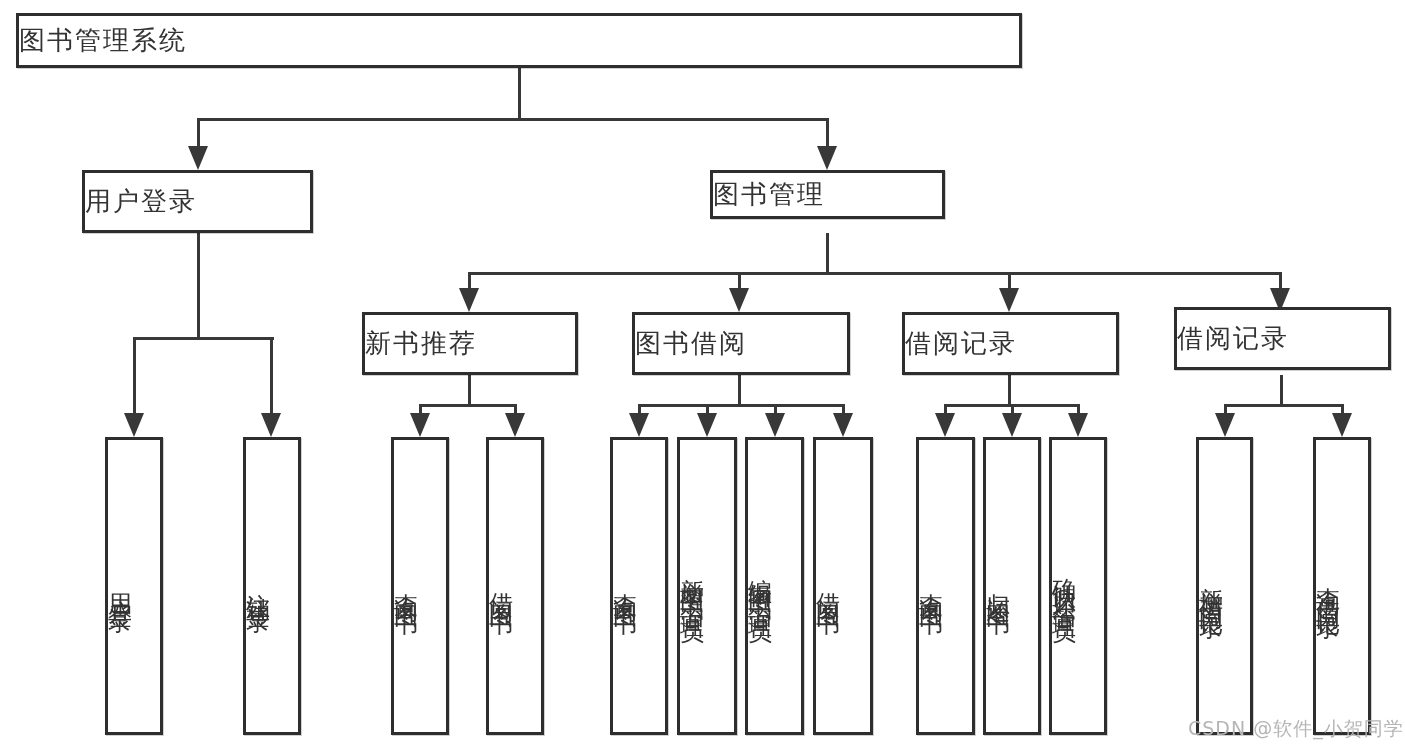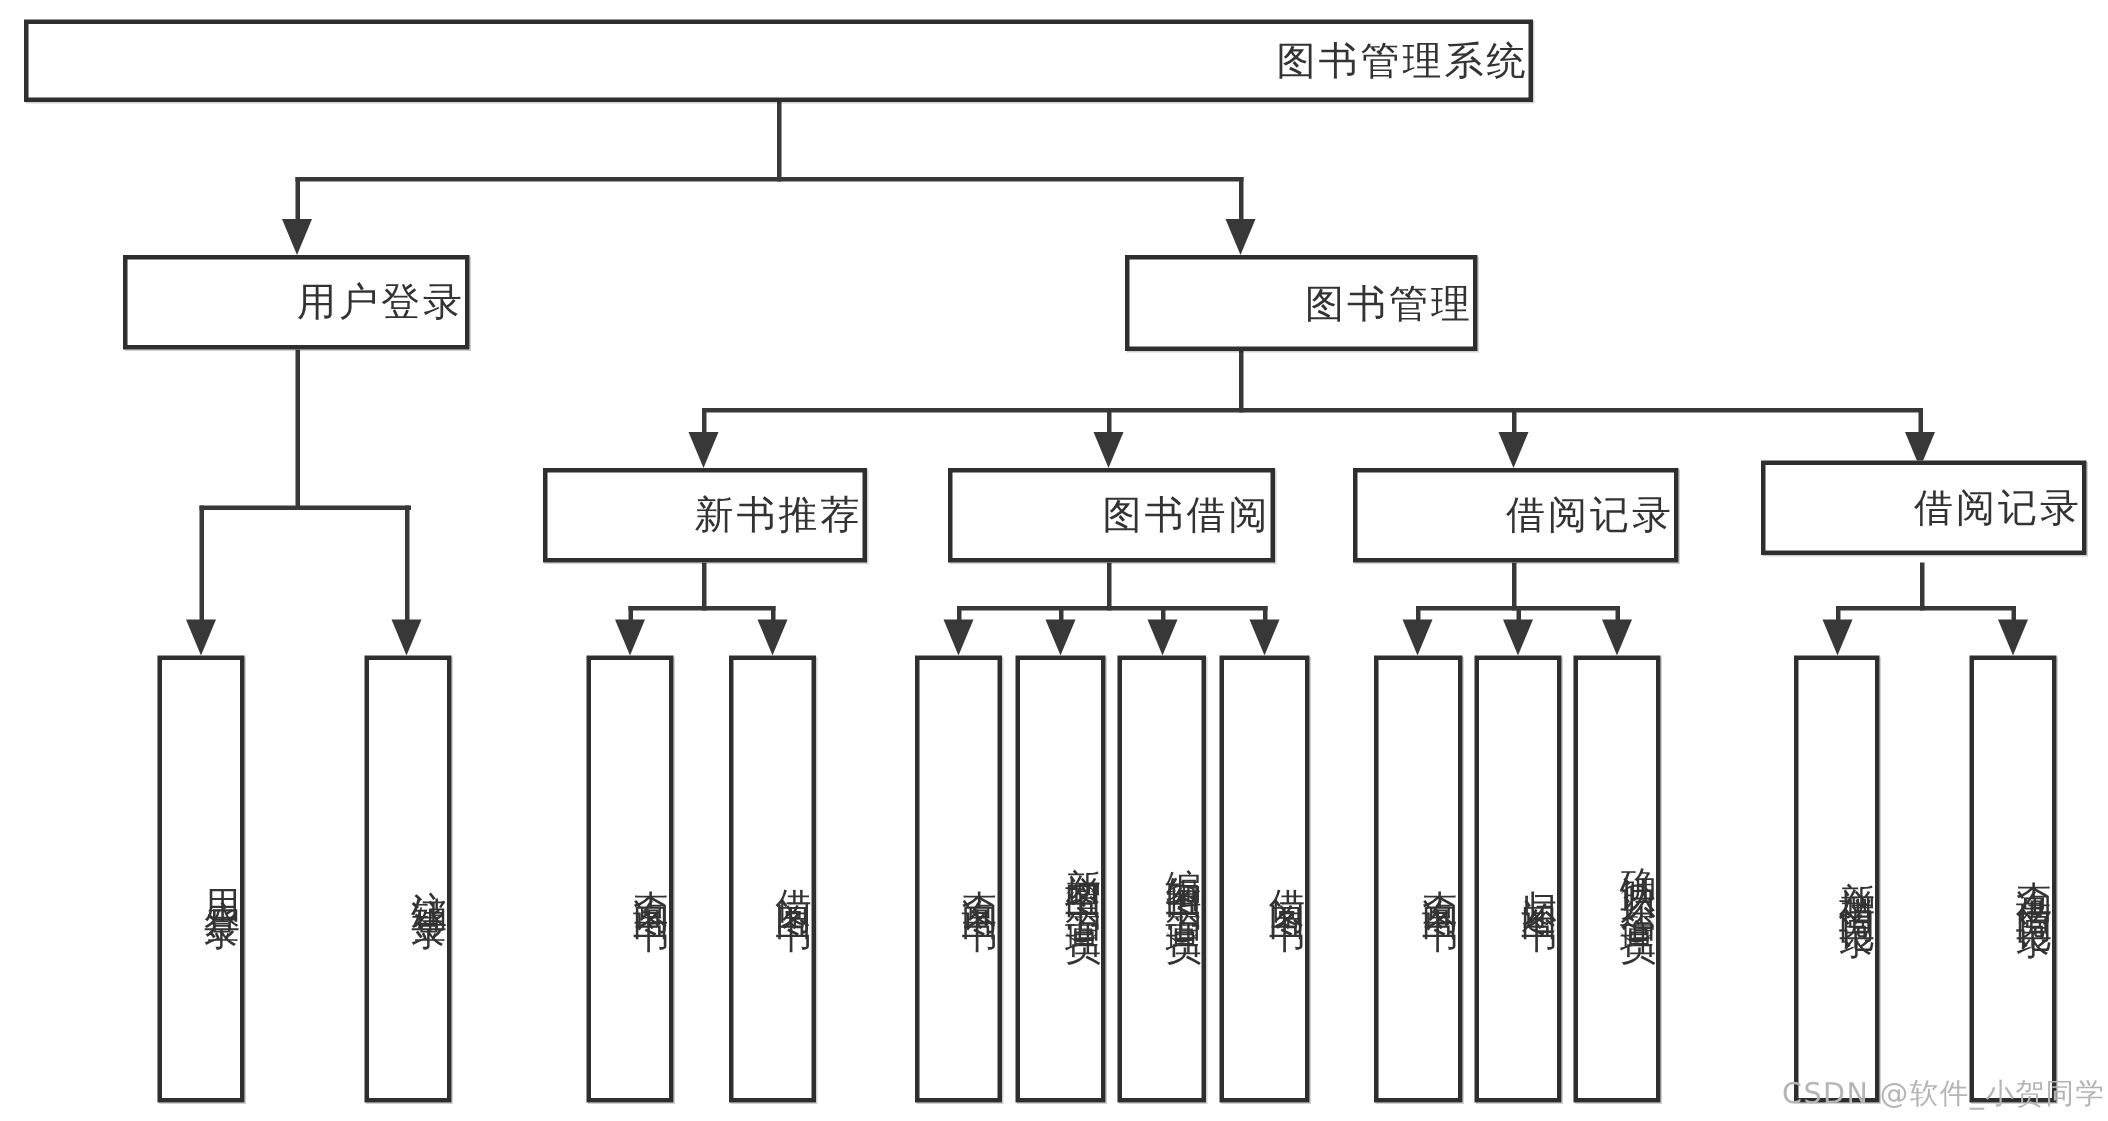--- a/index.html
+++ b/index.html
@@ -9,21 +9,21 @@
     background:#fff;
     overflow:hidden;
     font-family:"DejaVu Sans",sans-serif;
     color:#333;
   }
   .box{
     position:absolute;
     box-sizing:border-box;
     border:3px solid #2e2e2e;
     background:#fff;
-    display:flex;align-items:center;justify-content:flex-end;
+    display:flex;align-items:center;justify-content:flex-start;
     box-shadow:1px 1px 0 rgba(0,0,0,0.18);
     z-index:2;
   }
   .hbox{font-size:26px;letter-spacing:2px;}
   .vbox{font-size:24px;}
   .vbox .vtext{
     writing-mode:vertical-rl;
     text-orientation:mixed;
     letter-spacing:6px;
     line-height:1;
@@ -107,21 +107,21 @@
   <div class="vl" style="left:1341px;top:404px;height:12px"></div>
   <div class="arr" style="left:1332px;top:413px"></div>
 
   <div class="box hbox" style="left:16px;top:13px;width:1006px;height:55px">
     <span>图书管理系统</span>
   </div>
 
   <div class="box hbox" style="left:82px;top:170px;width:231px;height:63px">
     <span>用户登录</span>
   </div>
-  <div class="box hbox" style="left:750px;top:170px;width:235px;height:64px">
+  <div class="box hbox" style="left:710px;top:170px;width:235px;height:49px">
     <span>图书管理</span>
   </div>
 
   <div class="box hbox" style="left:632px;top:312px;width:218px;height:63px">
     <span>图书借阅</span>
   </div>
   <div class="box hbox" style="left:362px;top:312px;width:216px;height:63px">
     <span>新书推荐</span>
   </div>
   <div class="box hbox" style="left:902px;top:312px;width:217px;height:63px">

